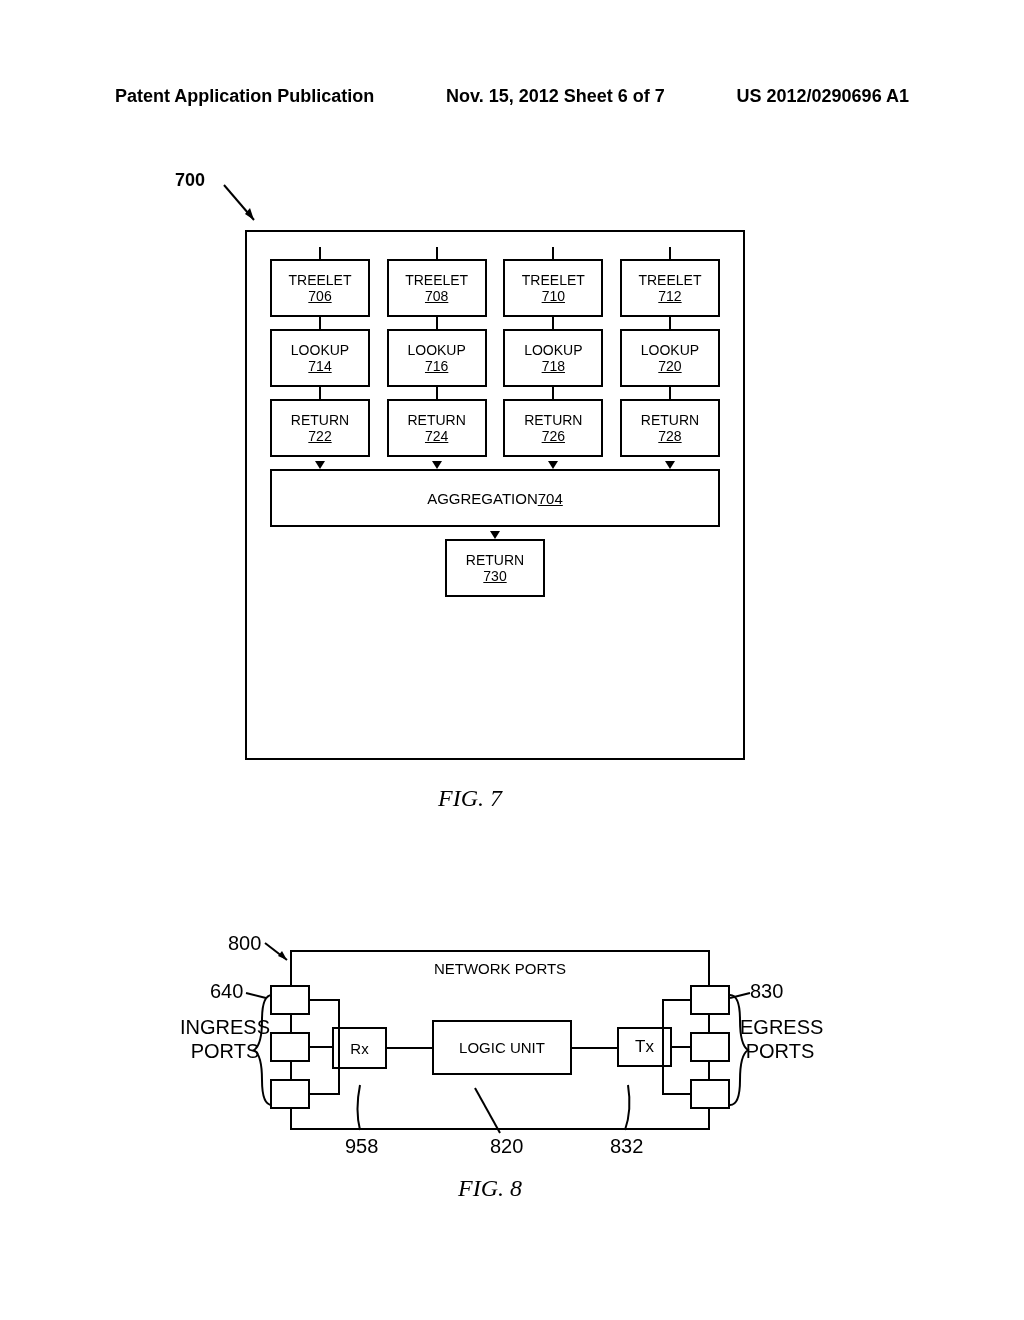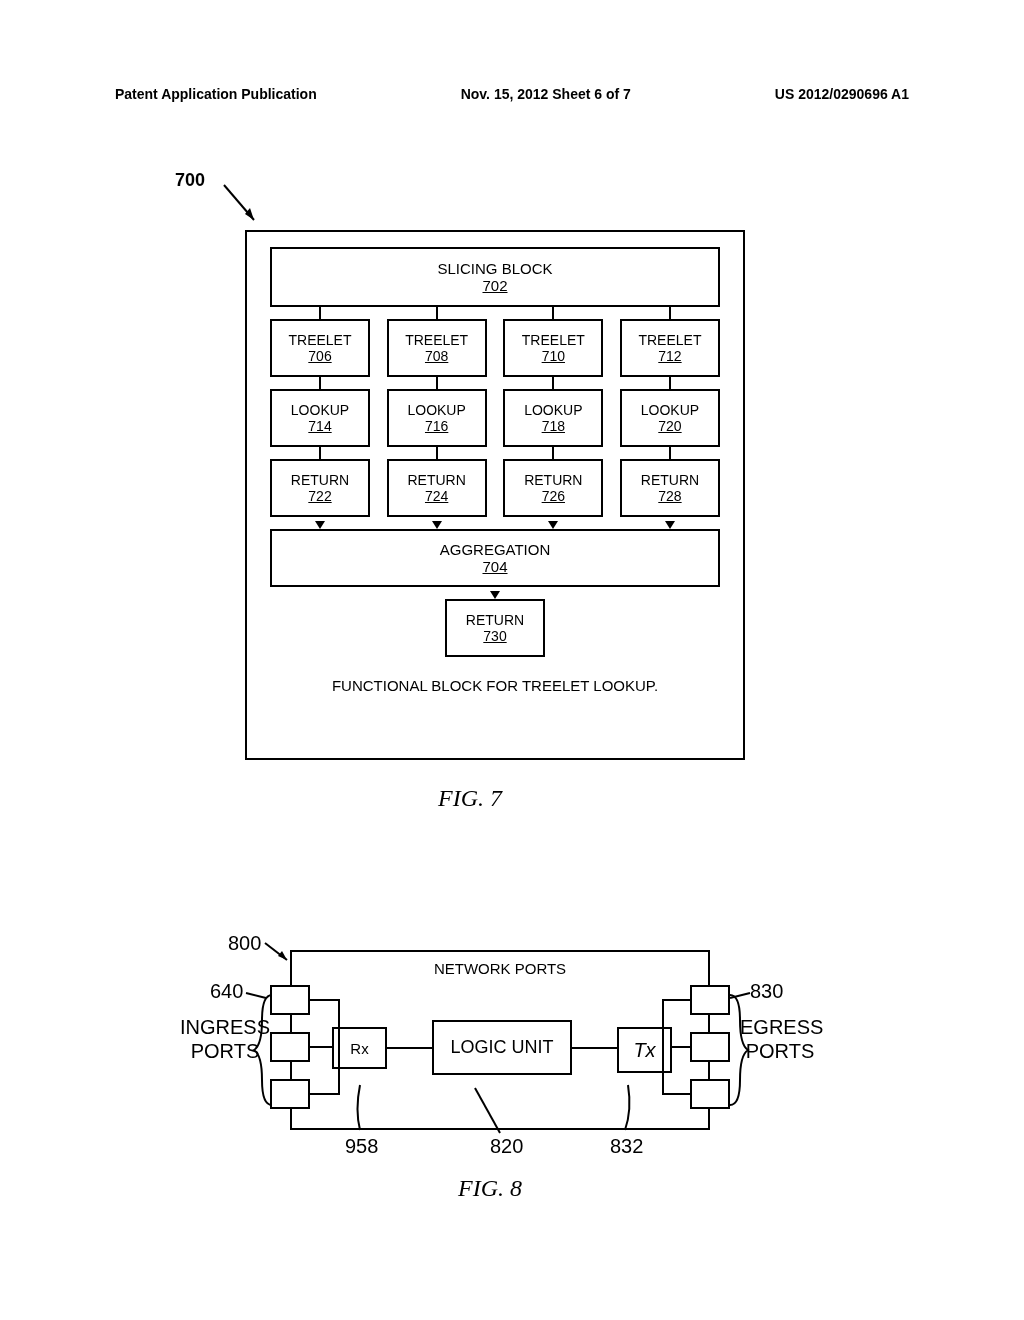--- a/index.html
+++ b/index.html
@@ -11,21 +11,21 @@
       position: relative;
     }
     .header {
       position: absolute;
       top: 86px;
       left: 0;
       width: 100%;
       display: flex;
       justify-content: space-between;
       font-weight: bold;
-      font-size: 14px;
+      font-size: 18px;
       padding: 0 115px;
     }
     .fig7-container {
       position: absolute;
       top: 170px;
       left: 175px;
       width: 590px;
     }
     .ref-700 {
       position: absolute;
@@ -75,21 +75,21 @@
       align-items: center;
       justify-content: center;
       font-size: 14px;
     }
     .aggregation {
       width: 450px;
       height: 58px;
       border: 2px solid black;
       margin: 12px auto 0;
       display: flex;
-      flex-direction: column;
+      flex-direction: row;
       align-items: center;
       justify-content: center;
       font-size: 15px;
     }
     .return-final {
       width: 100px;
       height: 58px;
       border: 2px solid black;
       margin: 12px auto 0;
       display: flex;
@@ -206,34 +206,33 @@
     .logic-box {
       position: absolute;
       top: 68px;
       left: 140px;
       width: 140px;
       height: 55px;
       border: 2px solid black;
       display: flex;
       align-items: center;
       justify-content: center;
-      font-size: 18px;
+      font-size: 15px;
     }
     .tx-box {
       position: absolute;
       top: 75px;
       left: 325px;
       width: 55px;
-      height: 46px;
-      border: 2px solid black;
-      display: flex;
-      align-items: center;
-      justify-content: center;
-      font-size: 20px;
-      font-style: italic;
+      height: 40px;
+      border: 2px solid black;
+      display: flex;
+      align-items: center;
+      justify-content: center;
+      font-size: 17px;
     }
     .port-box {
       position: absolute;
       width: 40px;
       height: 30px;
       border: 2px solid black;
       background: white;
     }
     .hline {
       position: absolute;
@@ -255,24 +254,20 @@
 </div>
 
 <div class="fig7-container">
   <div class="ref-700">700</div>
   <svg class="arrow-700" width="50" height="50">
     <line x1="5" y1="5" x2="35" y2="40" stroke="black" stroke-width="2"></line>
     <polygon points="35,40 26,34 31,28" fill="black"></polygon>
   </svg>
 
   <div class="main-box">
-    <div class="slicing-block">
-      <span>SLICING BLOCK</span>
-      <span class="underline">702</span>
-    </div>
 
     <div class="conn-row">
       <div class="conn-cell">
           <div class="vline"></div>
         </div>
       <div class="conn-cell">
           <div class="vline"></div>
         </div>
       <div class="conn-cell">
           <div class="vline"></div>
@@ -396,21 +391,20 @@
     <div class="single-conn" style="margin:0 auto">
       <div class="vline-short"></div>
         <div class="arrow-down"></div>
     </div>
 
     <div class="return-final" style="margin-top:0">
       <span>RETURN</span>
       <span class="underline">730</span>
     </div>
 
-    <div class="caption">FUNCTIONAL BLOCK FOR TREELET LOOKUP.</div>
   </div>
 
   <div class="fig-label fig7-label">FIG. 7</div>
 </div>
 
 <div class="fig8-container">
 
   <div class="ref-label" style="top:-8px; left:48px">800</div>
   <svg style="position:absolute; top:0; left:82px" width="35" height="25">
     <line x1="3" y1="3" x2="25" y2="20" stroke="black" stroke-width="2"></line>

